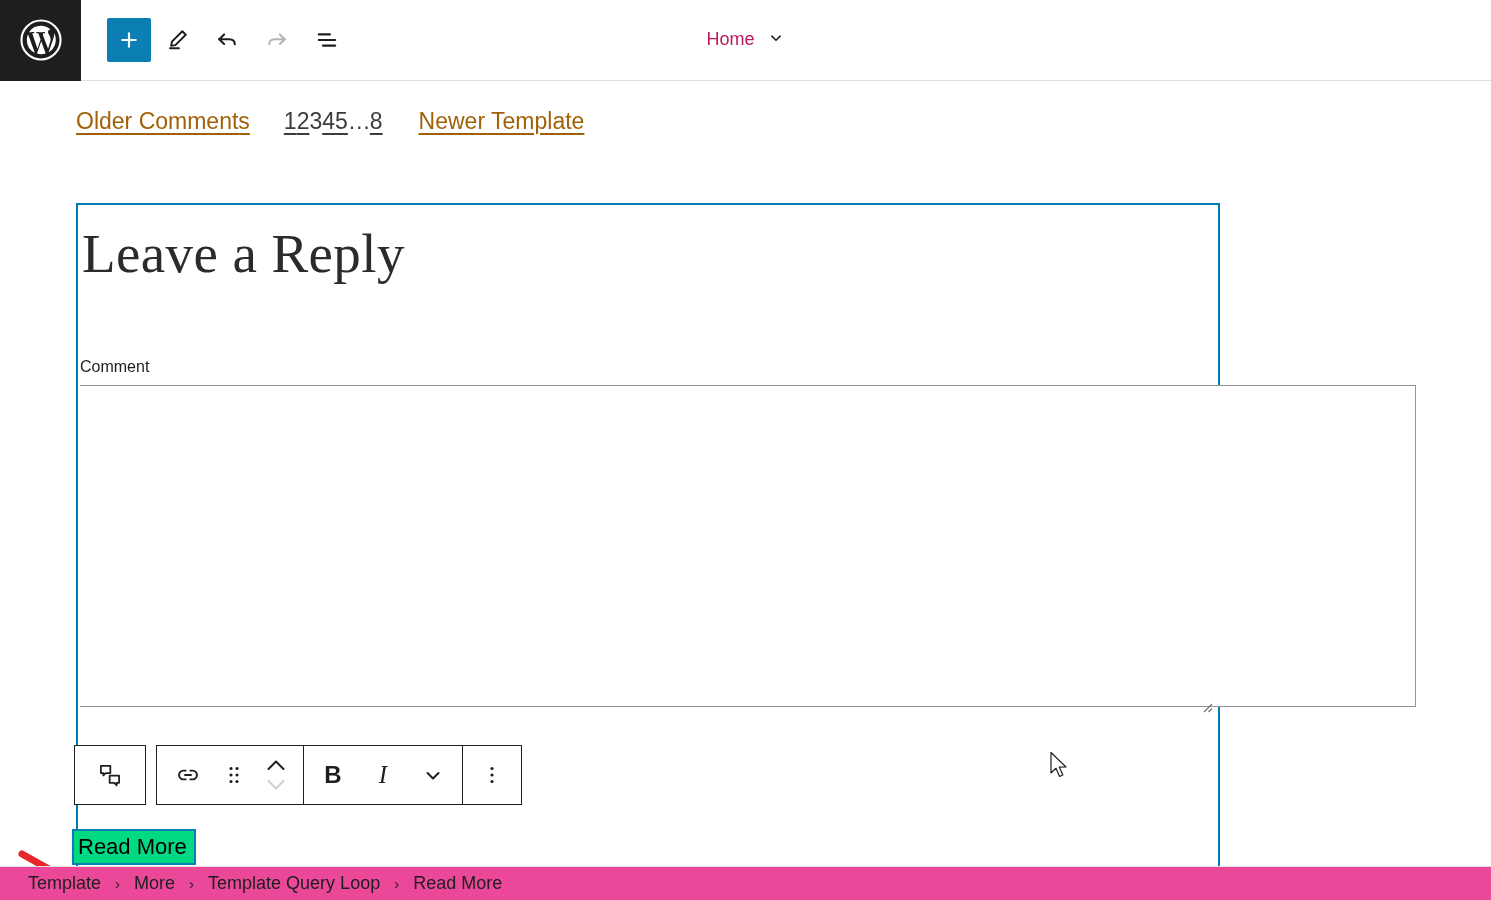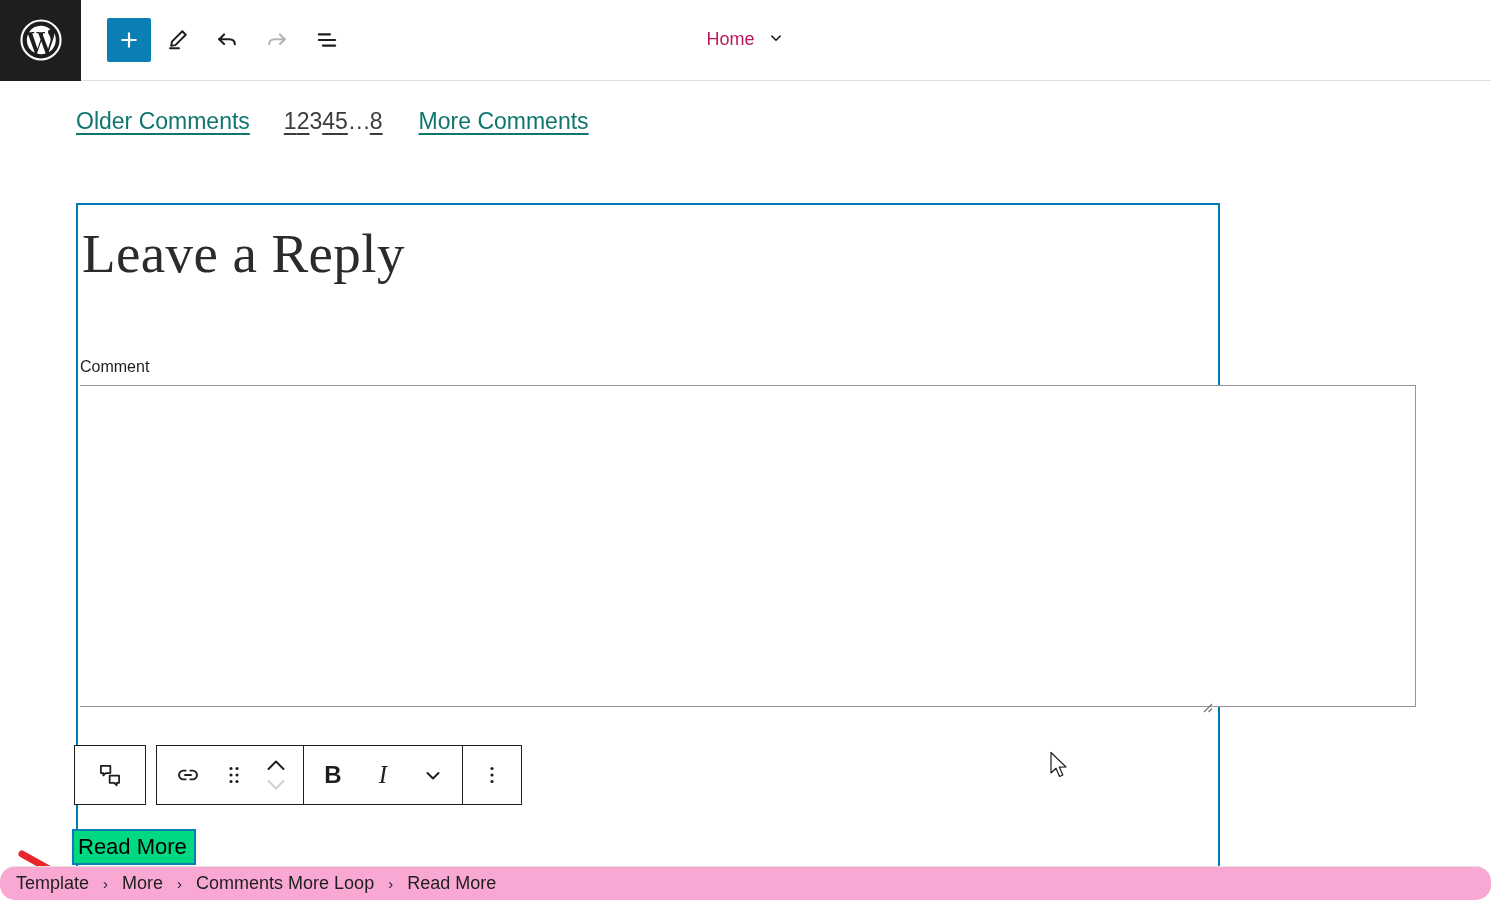--- a/index.html
+++ b/index.html
@@ -80,21 +80,21 @@
   .comments-pagination {
     position: absolute;
     left: 76px; top: 27px;
     display: flex; align-items: baseline;
     font-size: 23px;
     color: #5a5a5a;
   }
   .pg-link {
     text-decoration: underline;
     text-underline-offset: 4px;
-    color: #0f766e;
+    color: #a16207;
     cursor: pointer;
     white-space: nowrap;
   }
   .pg-numbers {
     margin-left: 34px;
     margin-right: 36px;
     display: flex; align-items: baseline;
     color: #3c3c3c;
   }
   .pg-num {
@@ -228,26 +228,25 @@
     left: 1049px; top: 670px;
     width: 22px; height: 30px;
     z-index: 70; pointer-events: none;
   }
 
   
   .breadcrumb-bar {
     position: absolute;
     left: 0; bottom: 0;
     width: 1491px; height: 34px;
-    background: #f9a8d4;
+    background: #ec4899;
     border-top: 1px solid #e0e0e0;
     display: flex; align-items: center;
-    padding-left: 16px;
+    padding-left: 28px;
     gap: 0;
-    border-radius: 15px;
   }
   .bc-item {
     font-size: 18px; color: #1e1e1e;
     cursor: pointer; white-space: nowrap;
   }
   .bc-item.current { cursor: default; }
   .bc-sep {
     margin: 0 14px;
     font-size: 15px; color: #1e1e1e;
   }
@@ -333,21 +332,21 @@
       <span class="pg-link">Older Comments</span>
       <span class="pg-numbers">
         <span class="pg-num">1</span>
         <span class="pg-num">2</span>
         <span class="pg-num plain">3</span>
         <span class="pg-num">4</span>
         <span class="pg-num">5</span>
         <span class="pg-dots">…</span>
         <span class="pg-num">8</span>
       </span>
-      <span class="pg-link">More Comments</span>
+      <span class="pg-link">Newer Template</span>
     </div>
 
     <div class="reply-block">
       <div class="reply-heading">Leave a Reply</div>
       <div class="comment-label">Comment</div>
       <textarea class="comment-textarea" placeholder="" style=""></textarea>
       <span class="resize-grip">
         <svg width="14" height="14" viewBox="0 0 14 14">
           <path d="M13 5 5 13M13 9.5 9.5 13" stroke="#6d6d6d" stroke-width="1.1"></path>
         </svg>
@@ -450,18 +449,18 @@
       </svg>
     </span>
 
   </div>
 
   <div class="breadcrumb-bar">
     <span class="bc-item">Template</span>
     <span class="bc-sep">›</span>
     <span class="bc-item">More</span>
     <span class="bc-sep">›</span>
-    <span class="bc-item">Comments More Loop</span>
+    <span class="bc-item">Template Query Loop</span>
     <span class="bc-sep">›</span>
     <span class="bc-item current">Read More</span>
   </div>
 
 </div>
 
 </body></html>

